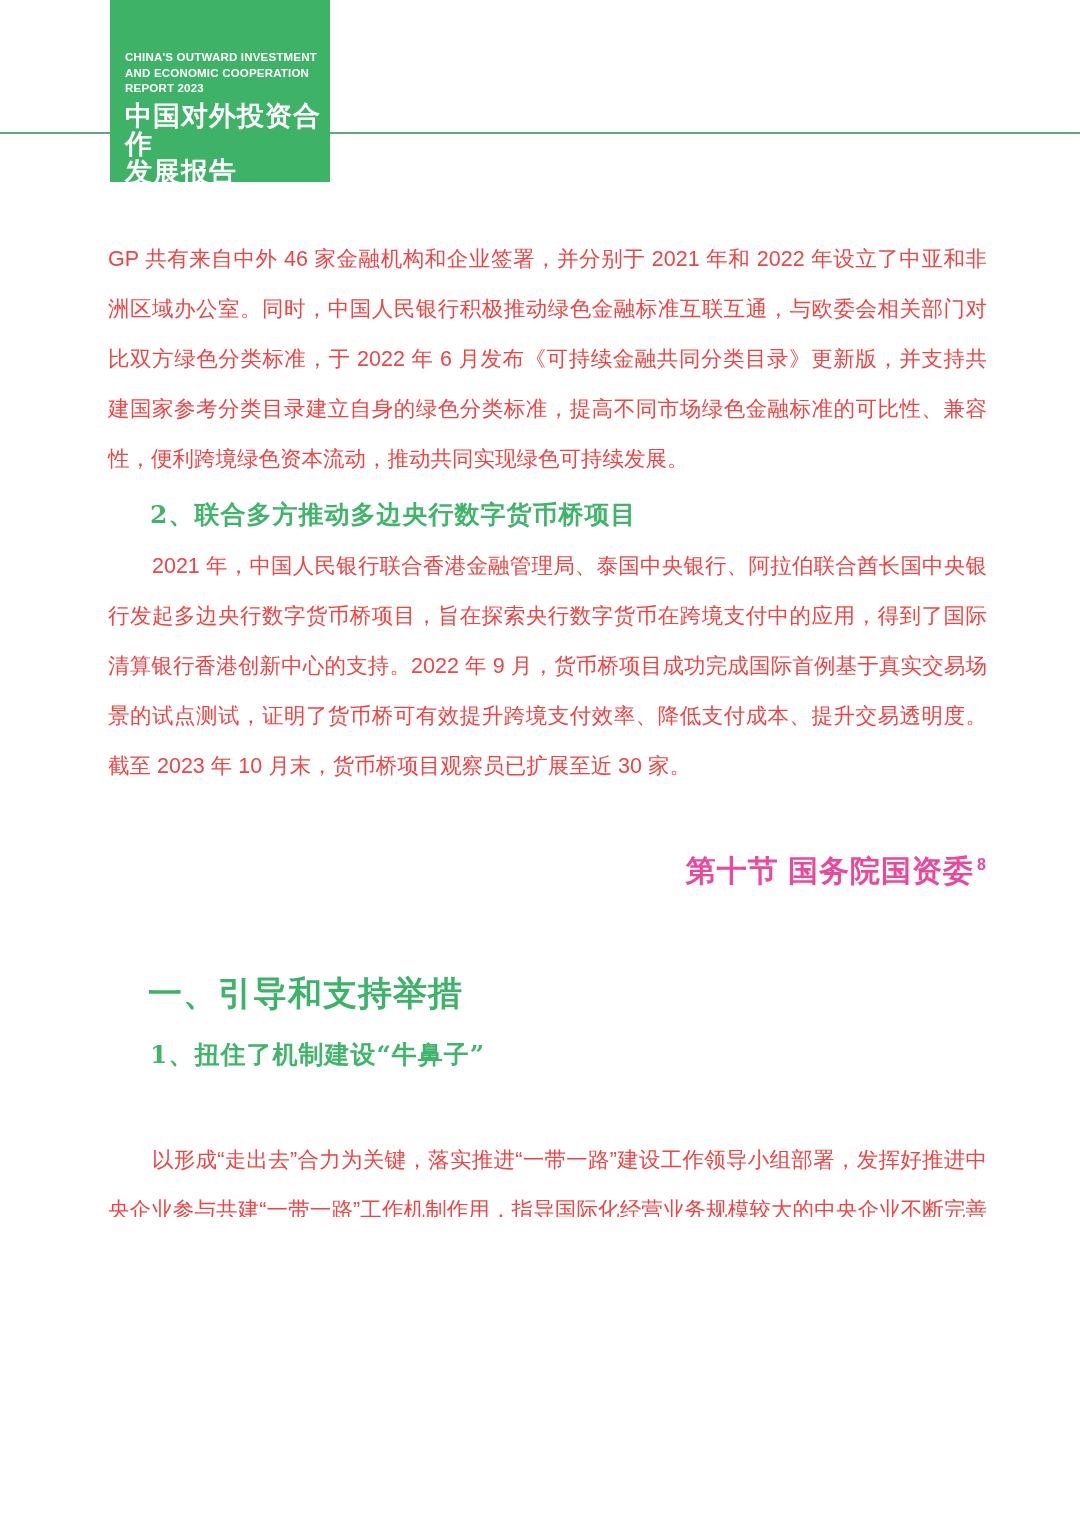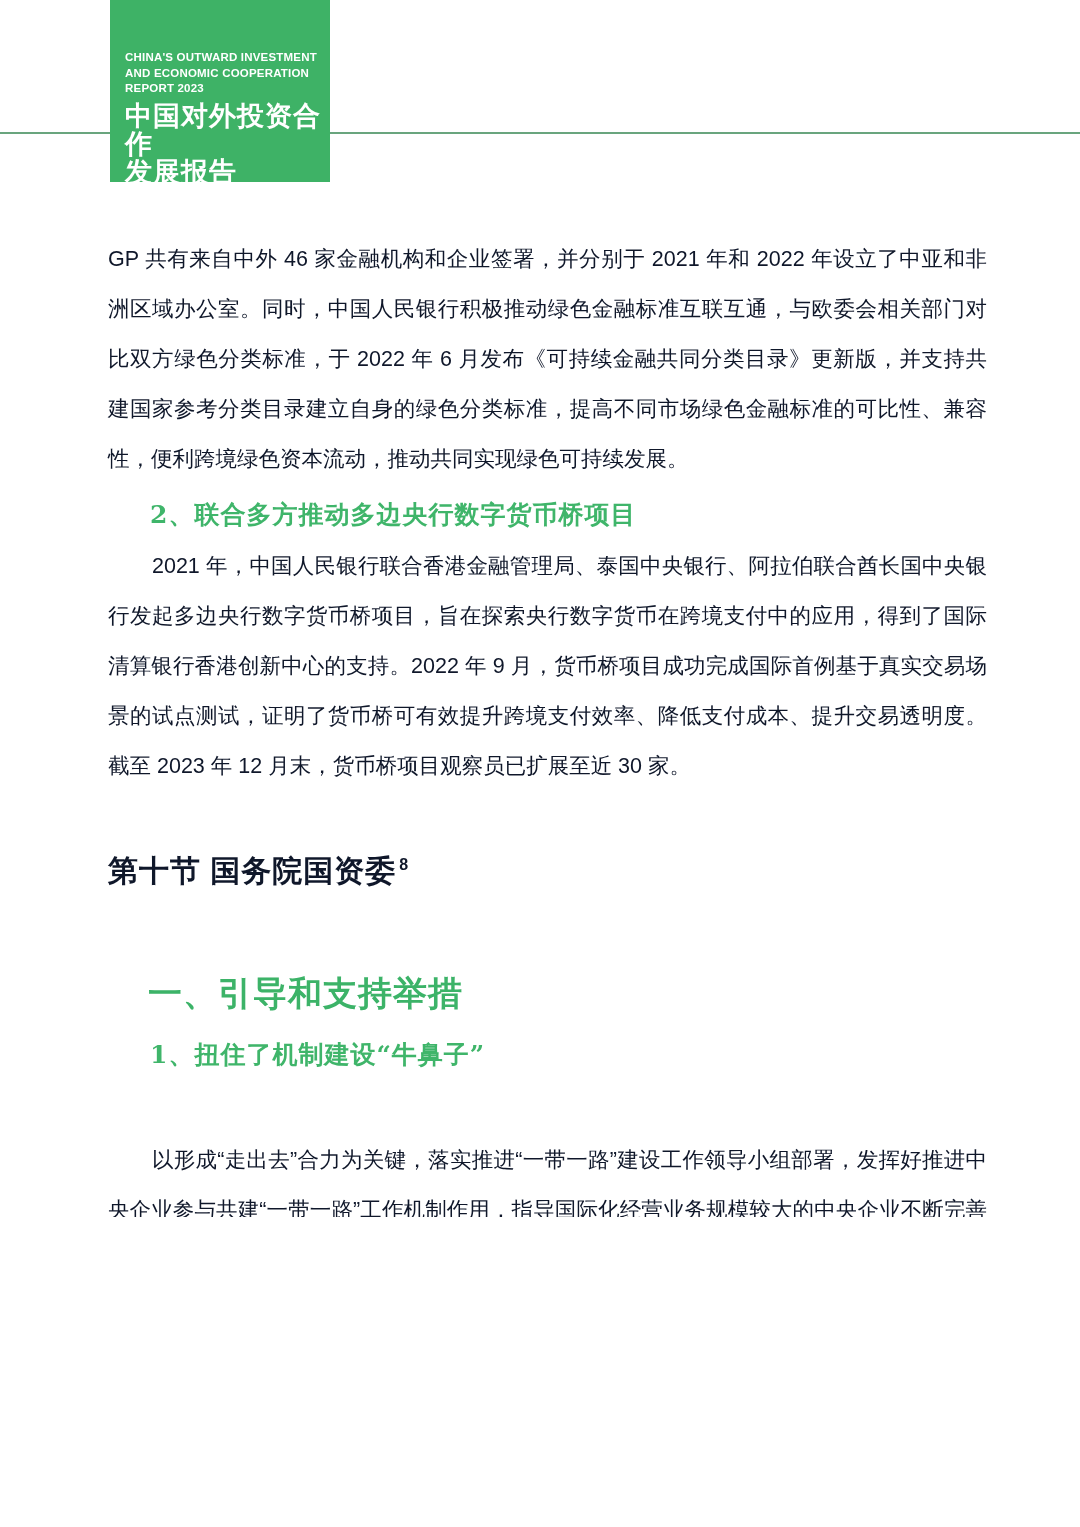--- a/index.html
+++ b/index.html
@@ -33,40 +33,40 @@
   }
   .header-year{
     font-family:"DejaVu Serif", serif;
     font-size:29px;font-weight:bold;line-height:32px;margin-top:6px;
     letter-spacing:2px;
   }
   
   .content{position:absolute;left:0;top:0;width:1080px;z-index:1;}
   .para{
     position:absolute;left:108px;width:879px;
-    font-size:21.5px;line-height:50px;color:#0f172a;
+    font-size:21.5px;line-height:50px;color:#ef4444;
     text-align:justify;text-justify:inter-ideograph;
     margin:0;
   }
   .para.indent{text-indent:44px;}
   .p1{top:234px;}
   .p2{top:541px;}
   .p3{top:1135px;}
   .kai-heading{
     position:absolute;left:150px;margin:0;
     font-family:"DejaVu Serif", serif;
     font-size:25px;font-weight:bold;color:#3fb56a;line-height:30px;
     letter-spacing:1px;
   }
   .kai2{top:500px;}
   .kai1{top:1040px;}
   .section-title{
     position:absolute;left:108px;top:845px;width:879px;margin:0;
-    text-align:left;
-    font-size:30px;font-weight:bold;color:#0f172a;line-height:40px;
+    text-align:right;
+    font-size:30px;font-weight:bold;color:#ec4899;line-height:40px;
     letter-spacing:1px;
   }
   .section-title sup{font-size:16px;font-weight:bold;vertical-align:super;margin-left:3px;}
   .h-measures{
     position:absolute;left:148px;top:976px;margin:0;
     font-size:34px;font-weight:bold;color:#3cb368;line-height:34px;
     letter-spacing:1px;
   }
   
   .footnote-rule{
@@ -109,21 +109,21 @@
     </div>
     <div class="header-year">2023</div>
   </div>
 
   <main class="content">
 
     <p class="para p1">GP 共有来自中外 46 家金融机构和企业签署，并分别于 2021 年和 2022 年设立了中亚和非洲区域办公室。同时，中国人民银行积极推动绿色金融标准互联互通，与欧委会相关部门对比双方绿色分类标准，于 2022 年 6 月发布《可持续金融共同分类目录》更新版，并支持共建国家参考分类目录建立自身的绿色分类标准，提高不同市场绿色金融标准的可比性、兼容性，便利跨境绿色资本流动，推动共同实现绿色可持续发展。</p>
 
     <h3 class="kai-heading kai2">2、联合多方推动多边央行数字货币桥项目</h3>
 
-    <p class="para indent p2">2021 年，中国人民银行联合香港金融管理局、泰国中央银行、阿拉伯联合酋长国中央银行发起多边央行数字货币桥项目，旨在探索央行数字货币在跨境支付中的应用，得到了国际清算银行香港创新中心的支持。2022 年 9 月，货币桥项目成功完成国际首例基于真实交易场景的试点测试，证明了货币桥可有效提升跨境支付效率、降低支付成本、提升交易透明度。截至 2023 年 12 月末，货币桥项目观察员已扩展至近 30 家。</p>
+    <p class="para indent p2">2021 年，中国人民银行联合香港金融管理局、泰国中央银行、阿拉伯联合酋长国中央银行发起多边央行数字货币桥项目，旨在探索央行数字货币在跨境支付中的应用，得到了国际清算银行香港创新中心的支持。2022 年 9 月，货币桥项目成功完成国际首例基于真实交易场景的试点测试，证明了货币桥可有效提升跨境支付效率、降低支付成本、提升交易透明度。截至 2023 年 10 月末，货币桥项目观察员已扩展至近 30 家。</p>
 
     <h1 class="section-title"><span>第十节 国务院国资委</span><sup>8</sup></h1>
 
     <h2 class="h-measures">一、引导和支持举措</h2>
 
     <h3 class="kai-heading kai1">1、扭住了机制建设“牛鼻子”</h3>
 
     <p class="para indent p3">以形成“走出去”合力为关键，落实推进“一带一路”建设工作领导小组部署，发挥好推进中央企业参与共建“一带一路”工作机制作用，指导国际化经营业务规模较大的中央企业不断完善企业层面工作机制，形成横向协同、上下联动的工作格局，持续推进巩固互联互通合作基础、拓展国际合作新空间等重点工作。</p>
 
   </main>

